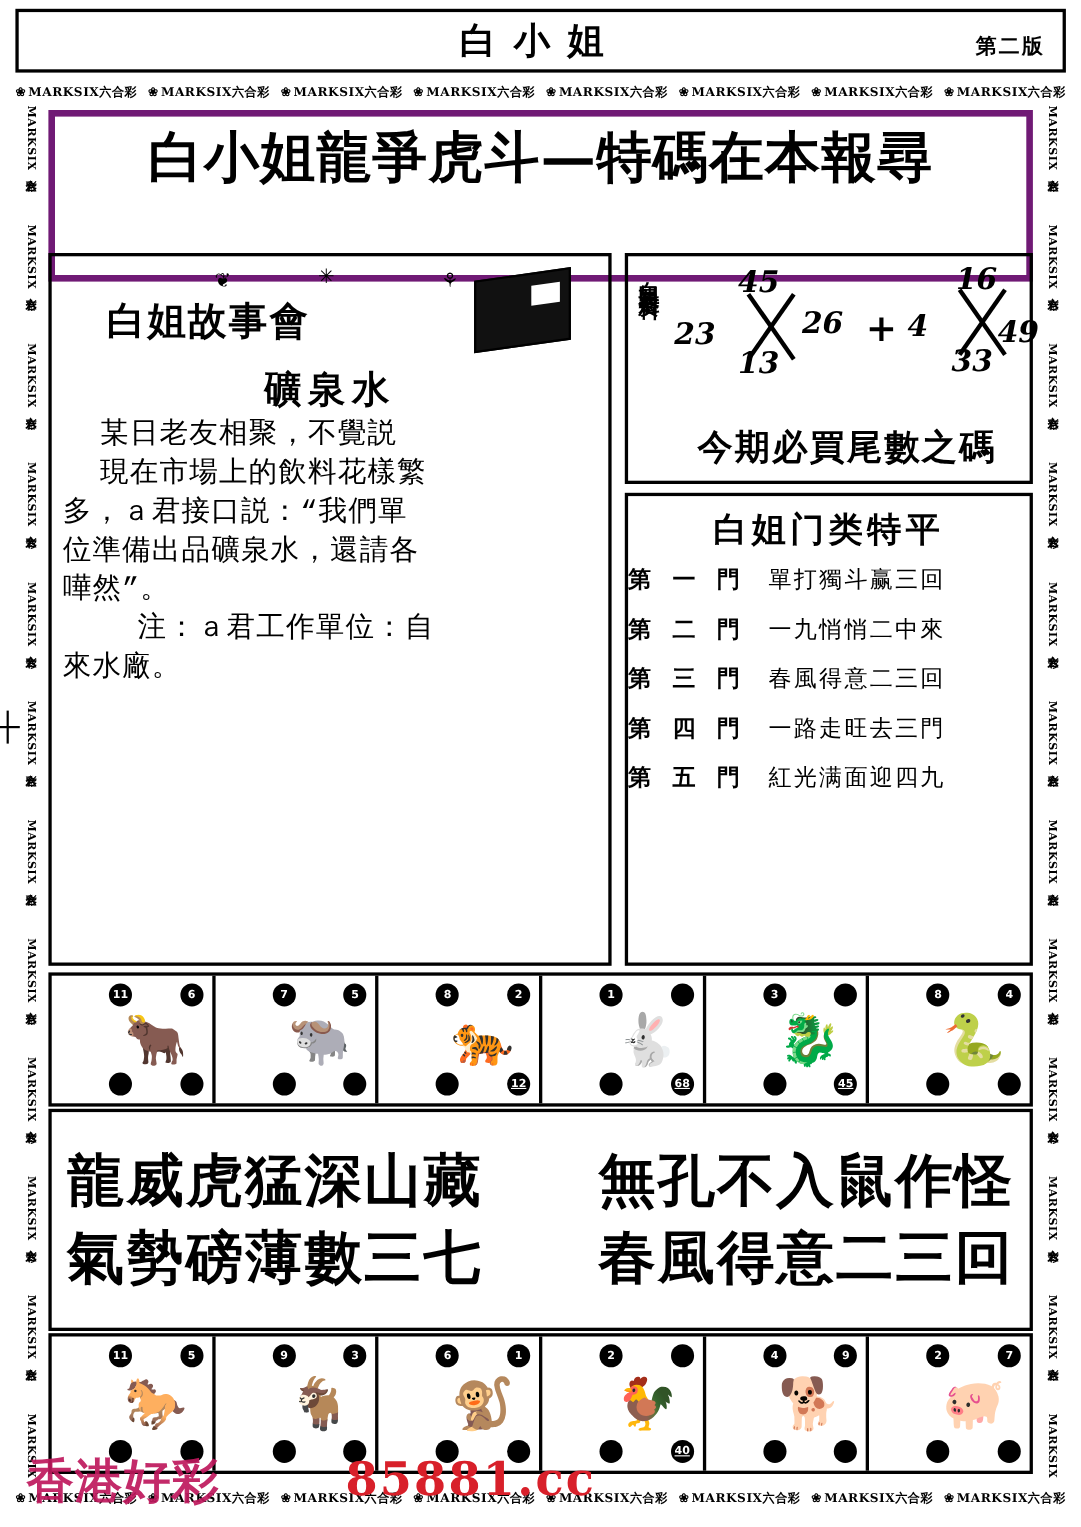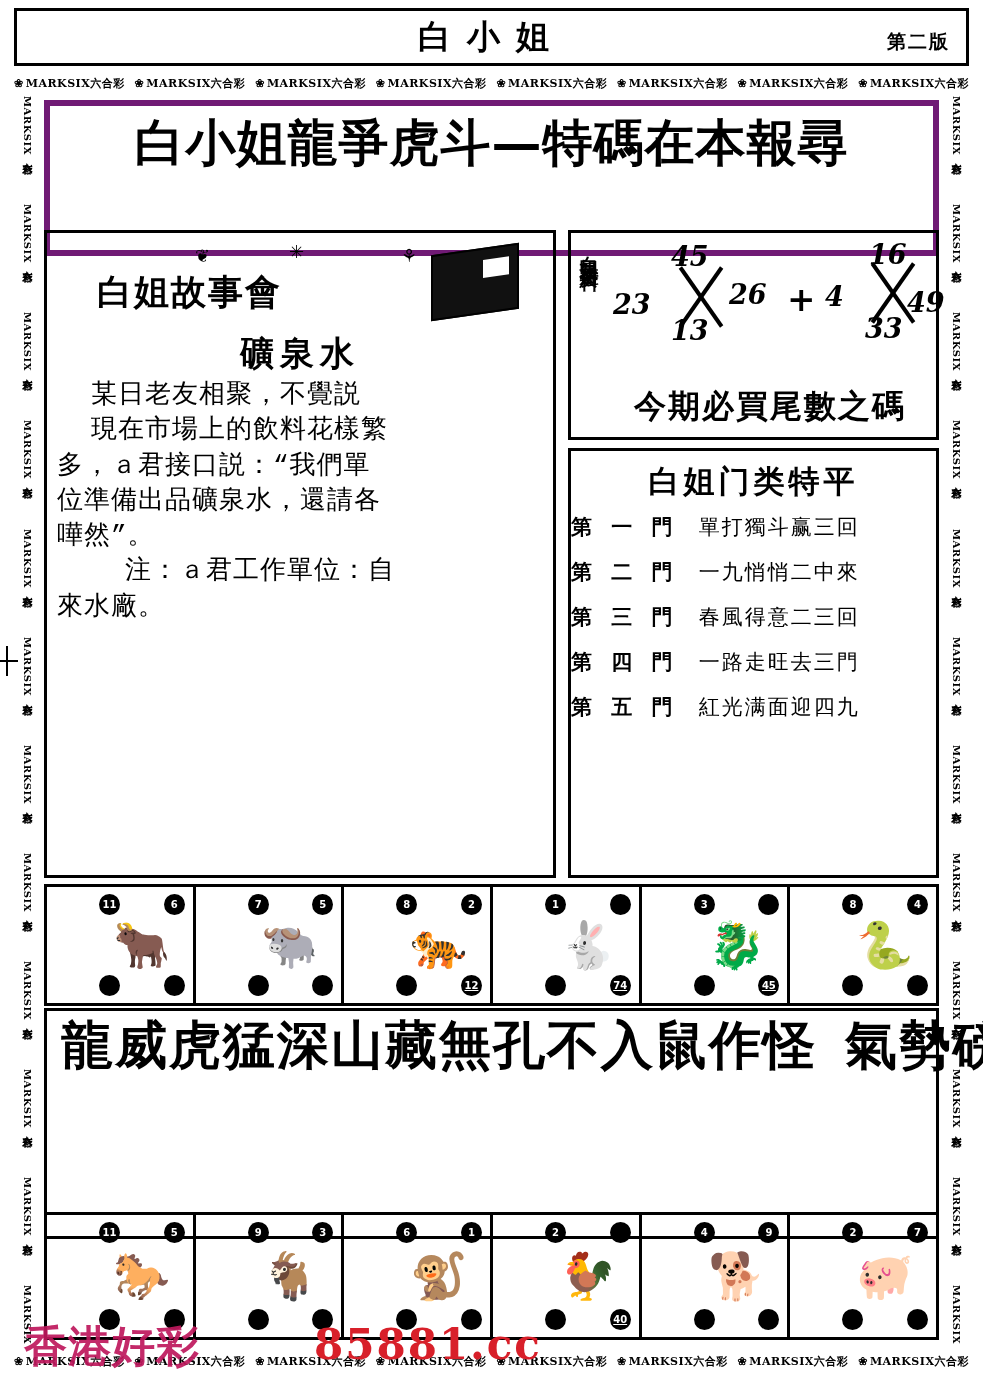--- a/index.html
+++ b/index.html
@@ -67,21 +67,21 @@
   .zcell{flex:1;border-right:3px solid #000;position:relative;margin-left:44px;}
   .zcell:last-child{border-right:none;}
   .zdot{position:absolute;width:21px;height:21px;border-radius:50%;background:#000;color:#fff;font-size:10px;line-height:21px;text-align:center;font-family:"DejaVu Sans","Liberation Sans",sans-serif;font-weight:bold;}
   .zdot.tl{left:8px;top:7px;}
   .zdot.tr{right:8px;top:7px;}
   .zdot.bl{left:8px;bottom:7px;}
   .zdot.br{right:8px;bottom:7px;text-decoration:underline;}
   .zanimal{position:absolute;left:0;right:0;top:50%;transform:translateY(-50%);text-align:center;font-size:46px;line-height:1;}
 
   
-  .verse{position:absolute;left:0;top:908px;width:895px;height:231px;border:3px solid #000;box-sizing:border-box;display:flex;flex-direction:row;justify-content:space-between;}
+  .verse{position:absolute;left:0;top:908px;width:895px;height:202px;border:3px solid #000;box-sizing:border-box;display:flex;flex-direction:column;justify-content:center;}
   .verse .line{display:flex;justify-content:space-between;padding:0 14px;font-family:"DejaVu Serif","Liberation Serif",serif;font-weight:bold;font-size:52px;letter-spacing:2px;white-space:nowrap;}
   .verse .line.l2{}
 
   
   .stamp{position:absolute;left:24px;top:1318px;width:620px;height:56px;}
   .stamp .red{position:absolute;left:0;top:0;font-family:"DejaVu Serif","Liberation Serif",serif;font-weight:bold;font-size:43px;color:#be185d;letter-spacing:1px;opacity:.92;}
   .stamp .site{position:absolute;left:290px;top:2px;font-family:"DejaVu Serif","Liberation Serif",serif;font-weight:bold;font-size:42px;color:#d8202a;letter-spacing:2px;}
   .tickmark{position:absolute;left:0;top:660px;width:18px;height:2px;background:#000;}
   .tickmark2{position:absolute;left:6px;top:646px;width:2px;height:30px;background:#000;}
 </style>
@@ -234,21 +234,21 @@
           <span class="zdot tl">8</span>
           <span class="zdot tr">2</span>
           <span class="zdot bl"></span>
           <span class="zdot br">12</span>
           <span class="zanimal">🐅</span>
         </div>
         <div class="zcell">
           <span class="zdot tl">1</span>
           <span class="zdot tr"></span>
           <span class="zdot bl"></span>
-          <span class="zdot br">74</span>
+          <span class="zdot br">68</span>
           <span class="zanimal">🐇</span>
         </div>
         <div class="zcell">
           <span class="zdot tl">3</span>
           <span class="zdot tr"></span>
           <span class="zdot bl"></span>
           <span class="zdot br">45</span>
           <span class="zanimal">🐉</span>
         </div>
         <div class="zcell">

